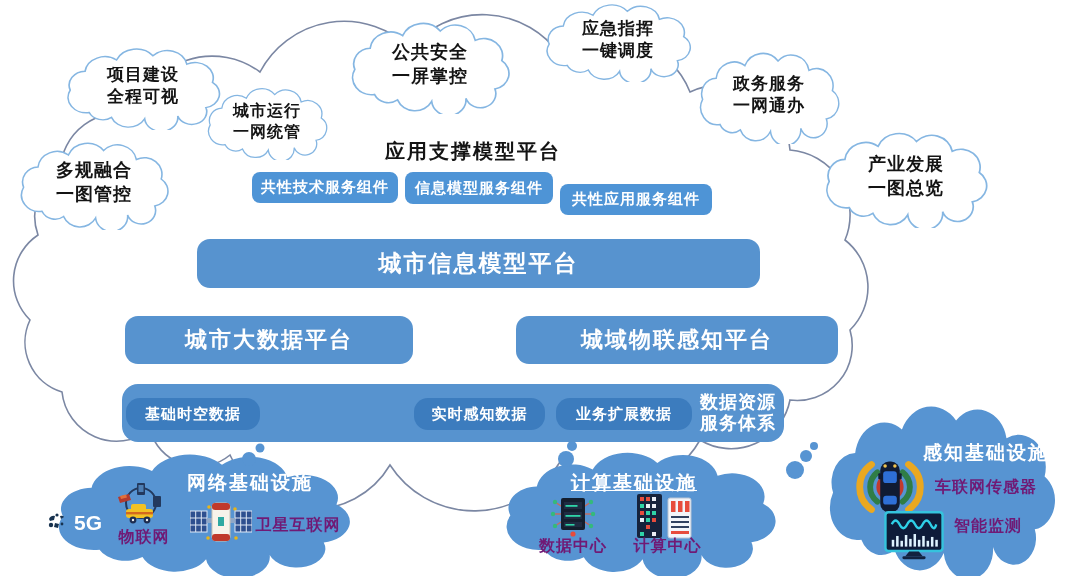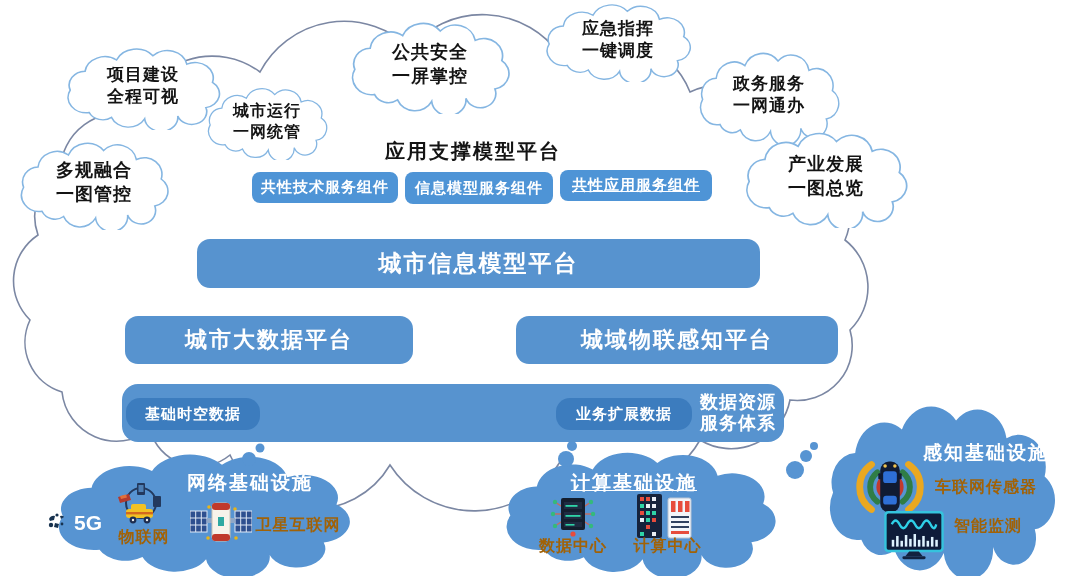--- a/index.html
+++ b/index.html
@@ -43,21 +43,21 @@
   .data-box{
     position:absolute;display:flex;align-items:center;justify-content:center;
     background:var(--data-box-blue);color:#fff;border-radius:14px;
     font-size:15px;letter-spacing:1px;top:14px;height:32px;
   }
   .diagram-title{
     position:absolute;text-align:left;font-size:20px;letter-spacing:2px;color:var(--ink);
   }
   
   .infra-title{position:absolute;color:#fff;font-size:19px;letter-spacing:2px;text-align:center;z-index:3;}
-  .infra-label{position:absolute;color:#a16207;font-size:16px;letter-spacing:1px;text-align:center;z-index:3;}
+  .infra-label{position:absolute;color:#701a75;font-size:16px;letter-spacing:1px;text-align:center;z-index:3;}
   .icon-wrap{position:absolute;z-index:3;display:flex;align-items:center;}
   .g5-text{color:#fff;font-size:21px;letter-spacing:0;margin-left:2px;}
 </style>
 </head>
 <body>
 
 <svg class="abs" width="1078" height="576" viewBox="0 0 1078 576" style="left:0;top:0;z-index:0;">
   <defs>
     <path id="cloudShape" d="M45 95 A22 22 0 0 1 22 63 A20 20 0 0 1 40 36 A24 24 0 0 1 78 20 A26 26 0 0 1 122 14 A24 24 0 0 1 163 26 A22 22 0 0 1 194 52 A20 20 0 0 1 186 88 A18 18 0 0 1 152 100 A20 20 0 0 1 112 104 A22 22 0 0 1 72 102 A18 18 0 0 1 45 95 Z"></path>
   </defs>
@@ -107,46 +107,47 @@
   <div class="cloud-text"><span>应急指挥</span><br><span>一键调度</span></div>
 </div>
 
 <div class="cloud-small" style="left:686px;top:50px;width:166px;height:94px;font-size:17px;">
   <svg viewBox="0 0 220 120" preserveAspectRatio="none">
       <use href="#cloudShape" fill="#ffffff" stroke="var(--small-cloud-outline)" stroke-width="2" vector-effect="non-scaling-stroke"></use>
     </svg>
   <div class="cloud-text"><span>政务服务</span><br><span>一网通办</span></div>
 </div>
 
-<div class="cloud-small" style="left:730px;top:130px;width:192px;height:98px;font-size:18px;">
+<div class="cloud-small" style="left:810px;top:130px;width:192px;height:98px;font-size:18px;">
   <svg viewBox="0 0 220 120" preserveAspectRatio="none">
       <use href="#cloudShape" fill="#ffffff" stroke="var(--small-cloud-outline)" stroke-width="2" vector-effect="non-scaling-stroke"></use>
     </svg>
   <div class="cloud-text"><span>产业发展</span><br><span>一图总览</span></div>
 </div>
 
 <div class="cloud-small" style="left:6px;top:140px;width:176px;height:90px;font-size:18px;">
   <svg viewBox="0 0 220 120" preserveAspectRatio="none">
       <use href="#cloudShape" fill="#ffffff" stroke="var(--small-cloud-outline)" stroke-width="2" vector-effect="non-scaling-stroke"></use>
     </svg>
   <div class="cloud-text"><span>多规融合</span><br><span>一图管控</span></div>
 </div>
 
 <div class="diagram-title" style="left:385px;top:138px;width:230px;">应用支撑模型平台</div>
 
 <div class="component-btn" style="left:252px;top:172px;width:146px;height:31px;">共性技术服务组件</div>
 <div class="component-btn" style="left:405px;top:172px;width:148px;height:32px;">信息模型服务组件</div>
-<div class="component-btn" style="left:560px;top:170px;width:152px;height:31px;text-decoration:underline;">共性应用服务组件</div>
+<div class="component-btn" style="left:560px;top:184px;width:152px;height:31px;">共性应用服务组件</div>
 
 <div class="bar" style="left:197px;top:239px;width:563px;height:49px;font-size:23px;">城市信息模型平台</div>
 <div class="bar" style="left:125px;top:316px;width:288px;height:48px;font-size:22px;">城市大数据平台</div>
 <div class="bar" style="left:516px;top:316px;width:322px;height:48px;font-size:22px;">城域物联感知平台</div>
 
 <div class="bar" style="left:122px;top:384px;width:662px;height:58px;border-radius:16px;">
   <div class="data-box" style="left:4px;width:134px;">基础时空数据</div>
+  <div class="data-box" style="left:292px;width:131px;">实时感知数据</div>
   <div class="data-box" style="left:434px;width:136px;">业务扩展数据</div>
   <div style="position:absolute;left:574px;top:0;width:84px;height:58px;display:flex;flex-direction:column;align-items:center;justify-content:center;font-size:18px;line-height:1.15;letter-spacing:1px;">
     <span>数据资源</span>
     <span>服务体系</span>
   </div>
 </div>
 
 <div class="infra-title" style="left:150px;top:470px;width:200px;">网络基础设施</div>
 
 <div class="icon-wrap" style="left:46px;top:510px;">

